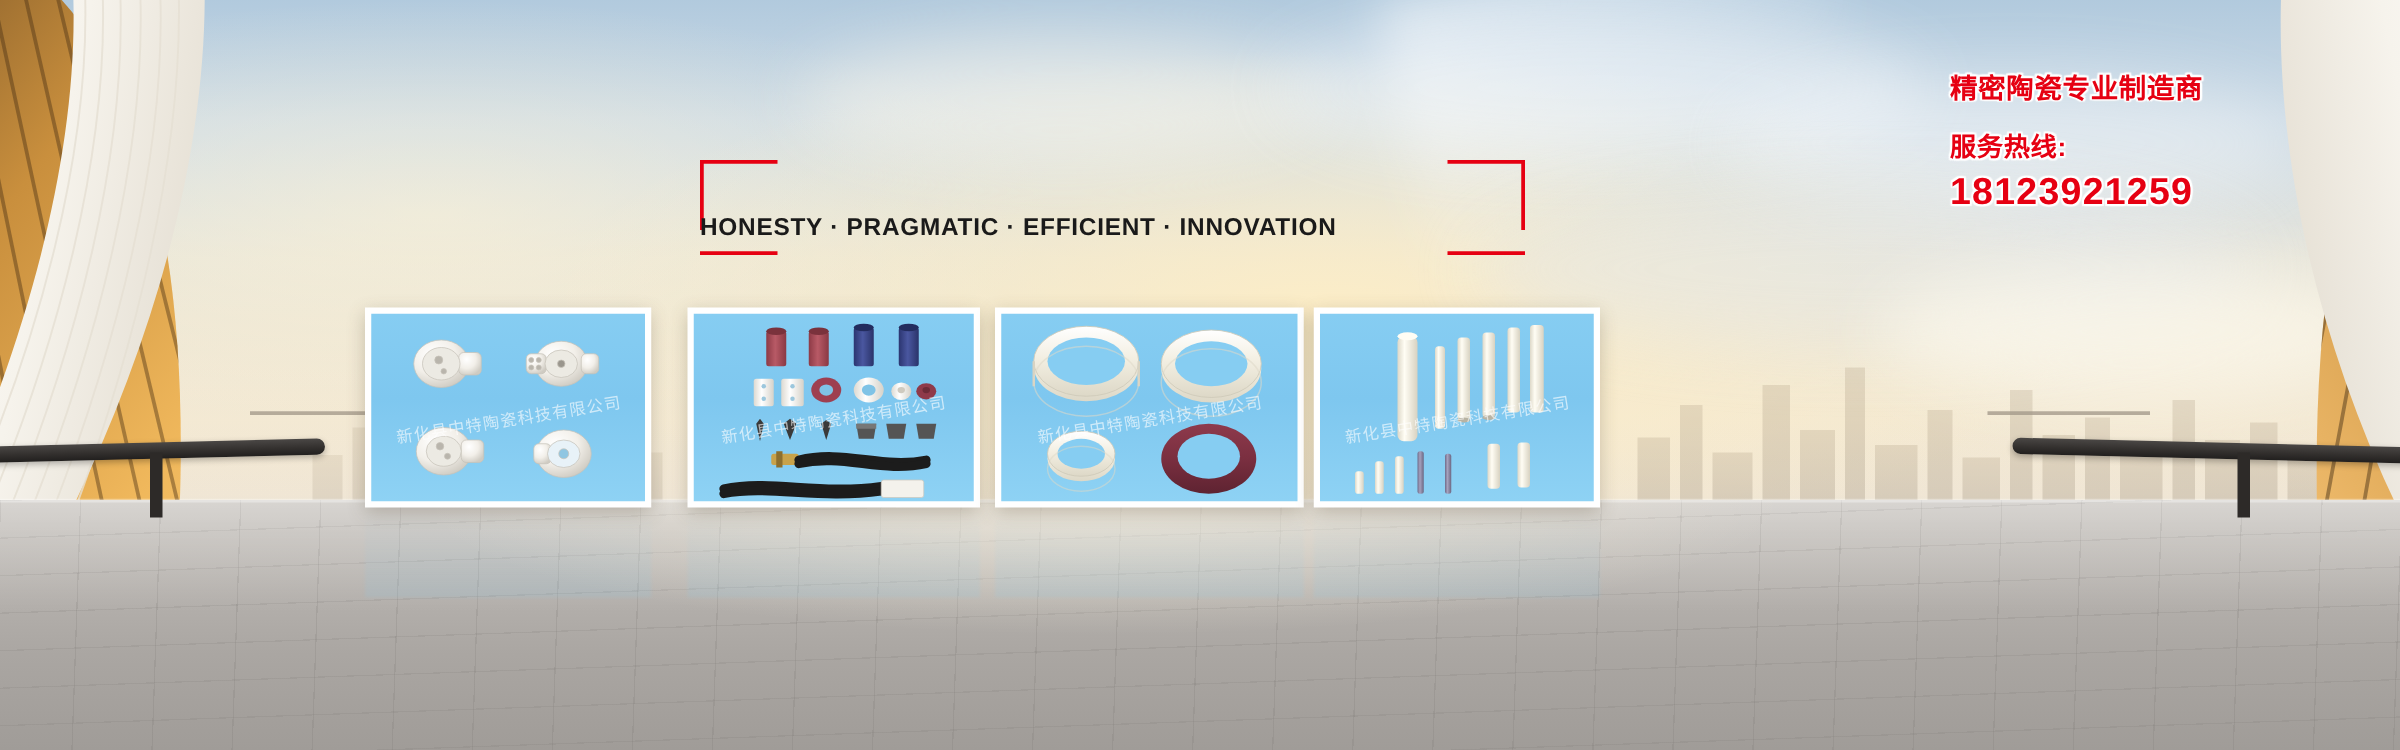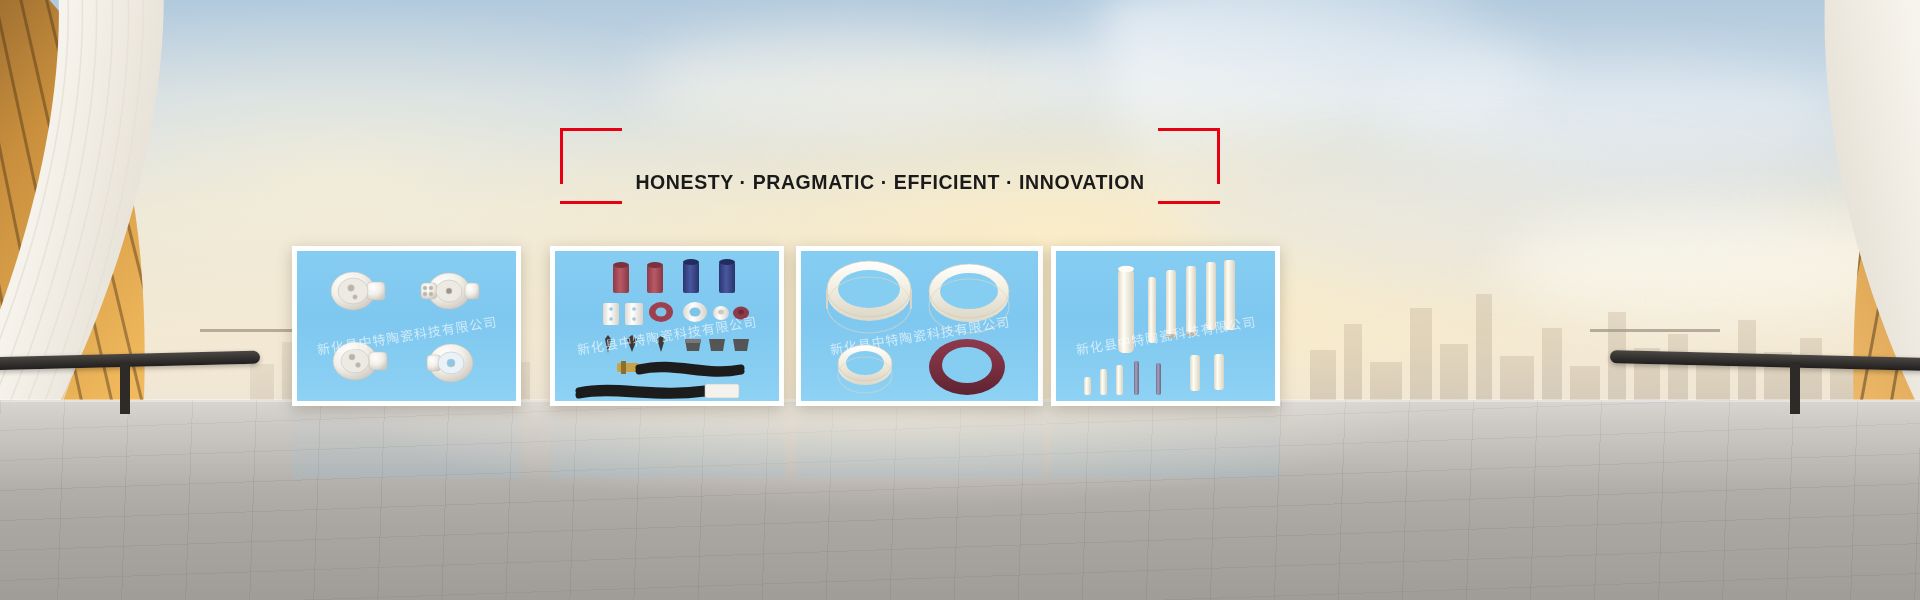--- a/index.html
+++ b/index.html
@@ -78,21 +78,21 @@
   .slogan-cn{
     position:absolute;left:0;right:0;top:8px;text-align:center;
     font-family:"DejaVu Serif","Liberation Serif",serif;
     font-size:40px;font-weight:700;letter-spacing:6px;color:#e60012;
     text-shadow:
       -2px 0 2px #fff, 2px 0 2px #fff, 0 -2px 2px #fff, 0 2px 2px #fff,
       -2px -2px 2px #fff, 2px 2px 2px #fff, -2px 2px 2px #fff, 2px -2px 2px #fff;
     white-space:nowrap;
   }
   .slogan-en{
-    position:absolute;left:0;right:0;top:63px;text-align:center;
+    position:absolute;left:0;right:0;top:63px;text-align:left;
     font-family:"Liberation Sans","DejaVu Sans",sans-serif;
     font-size:19.5px;font-weight:700;letter-spacing:.6px;color:#1a1a1a;
     white-space:nowrap;
   }
 
   
   .right-block{position:absolute;left:1560px;top:52px;width:340px;}
   .rb-line{
     color:#e60012;font-weight:700;white-space:nowrap;
     text-shadow:-1.5px 0 1px #fff,1.5px 0 1px #fff,0 -1.5px 1px #fff,0 1.5px 1px #fff,
@@ -267,20 +267,25 @@
     <div class="bracket bk-tl"></div>
     <div class="bracket bk-tl-v"></div>
     <div class="bracket bk-bl-h"></div>
     <div class="bracket bk-tr"></div>
     <div class="bracket bk-tr-v"></div>
     <div class="bracket bk-br-h"></div>
 
     <div class="slogan-en">HONESTY · PRAGMATIC · EFFICIENT · INNOVATION</div>
   </div>
 
+  <div class="right-block">
+    <div class="rb-line rb-1">精密陶瓷专业制造商</div>
+    <div class="rb-line rb-2">服务热线:</div>
+    <div class="rb-line rb-3">18123921259</div>
+  </div>
 
   <div class="panels">
 
     <div class="panel p1">
       <div class="panel-inner">
         <svg viewBox="0 0 219 150" style="position:absolute;inset:0;width:100%;height:100%;">
           <defs>
             <radialGradient id="cer1" cx="35%" cy="30%" r="75%">
               <stop offset="0%" stop-color="#ffffff"></stop>
               <stop offset="55%" stop-color="#f2efe9"></stop>

